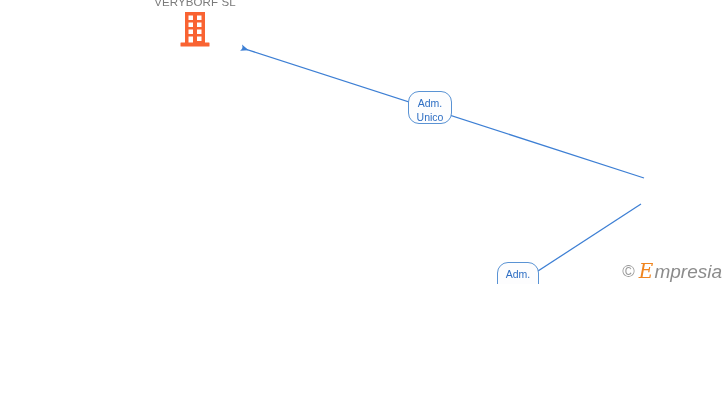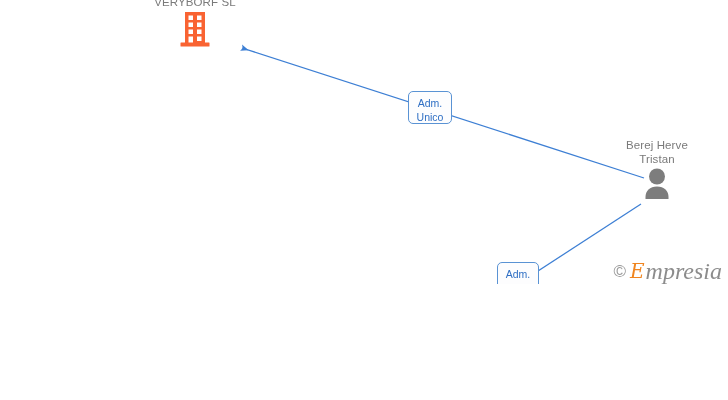--- a/index.html
+++ b/index.html
@@ -52,21 +52,21 @@
   
   .person .node-icon { color: #7d7d7d; }
 
   
   .edge-label {
     position: absolute;
     z-index: 4;
     box-sizing: border-box;
     background: #fdfdfe;
     border: 1.3px solid #5a93d4;
-    border-radius: 5px;
+    border-radius: 11px;
     color: #2f6fc4;
     font-size: 10.5px;
     line-height: 14px;
     text-align: center;
     padding: 4px 2px 3px 2px;
     white-space: pre-line;
   }
 
   
   #watermark {
@@ -85,23 +85,23 @@
   }
   #watermark .brand-e {
     color: #f0851f;
     font-family: "DejaVu Serif", serif;
     font-style: italic;
     font-size: 20px;
     line-height: 20px;
   }
   #watermark .brand-rest {
     color: #8c8c8c;
-    font-family: Liberation Serif, serif;
+    font-family: Liberation Sans, sans-serif;
     font-style: italic;
-    font-size: 24px;
+    font-size: 19px;
     line-height: 19px;
     margin-left: -3px;
   }
 </style>
 </head>
 <body>
 
 <div id="graph-canvas">
 
   <svg id="edge-layer" viewBox="0 0 728 400" width="728" height="400" xmlns="http://www.w3.org/2000/svg">
@@ -125,28 +125,20 @@
       <rect x="18" y="4.5" width="4.5" height="4.5" fill="#ffffff"></rect>
       <rect x="9.5" y="11.5" width="4.5" height="4.5" fill="#ffffff"></rect>
       <rect x="18" y="11.5" width="4.5" height="4.5" fill="#ffffff"></rect>
       <rect x="9.5" y="18.5" width="4.5" height="4.5" fill="#ffffff"></rect>
       <rect x="18" y="18.5" width="4.5" height="4.5" fill="#ffffff"></rect>
       <rect x="9.5" y="25.5" width="4.5" height="6" fill="#ffffff"></rect>
       <rect x="18" y="25.5" width="4.5" height="4.5" fill="#ffffff"></rect>
     </svg>
   </div>
 
-  <div class="node person" style="left:657px; top:139px;">
-    <div class="node-label">Berej Herve
-Tristan</div>
-    <svg class="node-icon" width="34" height="32" viewBox="0 0 34 32" fill="currentColor" xmlns="http://www.w3.org/2000/svg">
-      <circle cx="17" cy="9.5" r="8"></circle>
-      <path d="M17 19.5c-7.2 0-11.5 4.6-11.5 10.3V32h23v-2.2C28.5 24.1 24.2 19.5 17 19.5z"></path>
-    </svg>
-  </div>
 
   <div class="node company-gray" style="left:391px; top:356px;">
     <svg class="node-icon" width="32" height="38" viewBox="0 0 32 38" fill="currentColor" xmlns="http://www.w3.org/2000/svg">
       <rect x="6" y="1" width="20" height="32"></rect>
       <rect x="1.5" y="31.5" width="29" height="4" rx="0.5"></rect>
       <rect x="9.5" y="4.5" width="4.5" height="4.5" fill="#ffffff"></rect>
       <rect x="18" y="4.5" width="4.5" height="4.5" fill="#ffffff"></rect>
       <rect x="9.5" y="11.5" width="4.5" height="4.5" fill="#ffffff"></rect>
       <rect x="18" y="11.5" width="4.5" height="4.5" fill="#ffffff"></rect>
       <rect x="9.5" y="18.5" width="4.5" height="4.5" fill="#ffffff"></rect>

